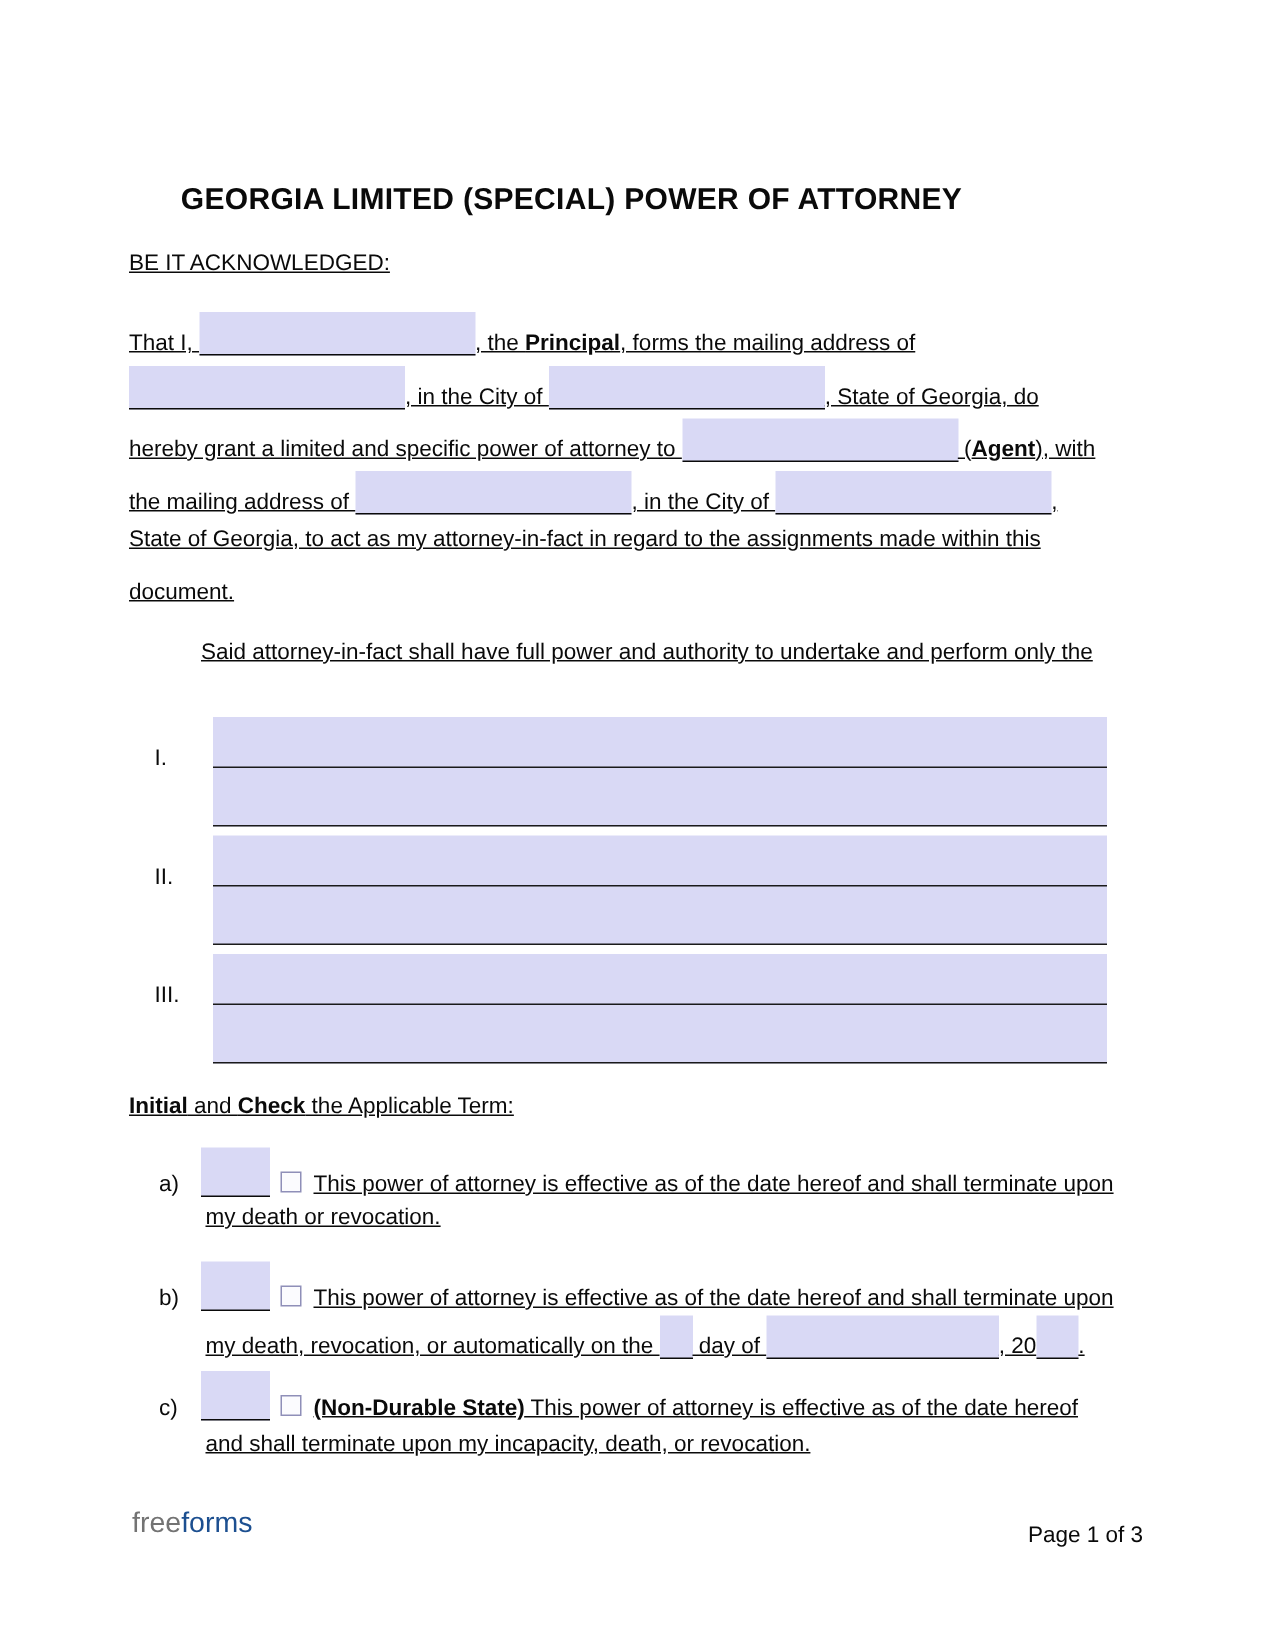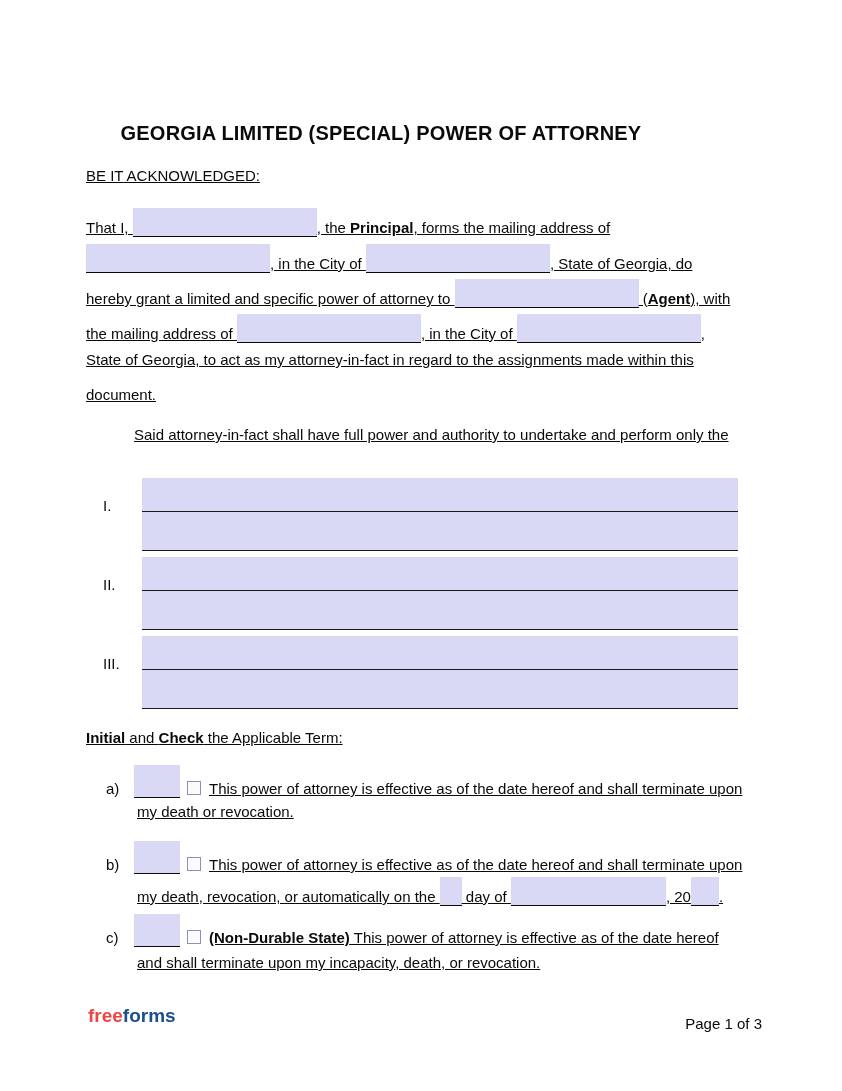--- a/index.html
+++ b/index.html
@@ -37,22 +37,22 @@
   .term-label{display:inline-block;width:28px;}
   .act-label{position:absolute;left:103px;line-height:20px;}
   .act-block{
     position:absolute;left:142px;width:596px;height:73px;
     background:#d9d9f5;
   }
   .act-line{position:absolute;left:0;width:100%;border-bottom:1.6px solid #1a1a1a;}
   .act-line.mid{top:33px;}
   .act-line.bot{bottom:0;}
   .brand{position:absolute;left:88px;top:1004px;font-size:19px;line-height:24px;}
-  .brand-free{color:#ef4444;font-weight:700;}
-  .brand-forms{color:#1c4f90;font-weight:700;}
+  .brand-free{color:#737373;font-weight:400;}
+  .brand-forms{color:#1c4f90;font-weight:400;}
   .page-num{position:absolute;right:80px;top:1015px;font-size:15px;margin-left:41px;}
 </style>
 </head>
 <body>
 
 <div class="page">
 
   <h1 class="title">GEORGIA LIMITED (SPECIAL) POWER OF ATTORNEY</h1>
 
   <div class="line" style="top:166px">

